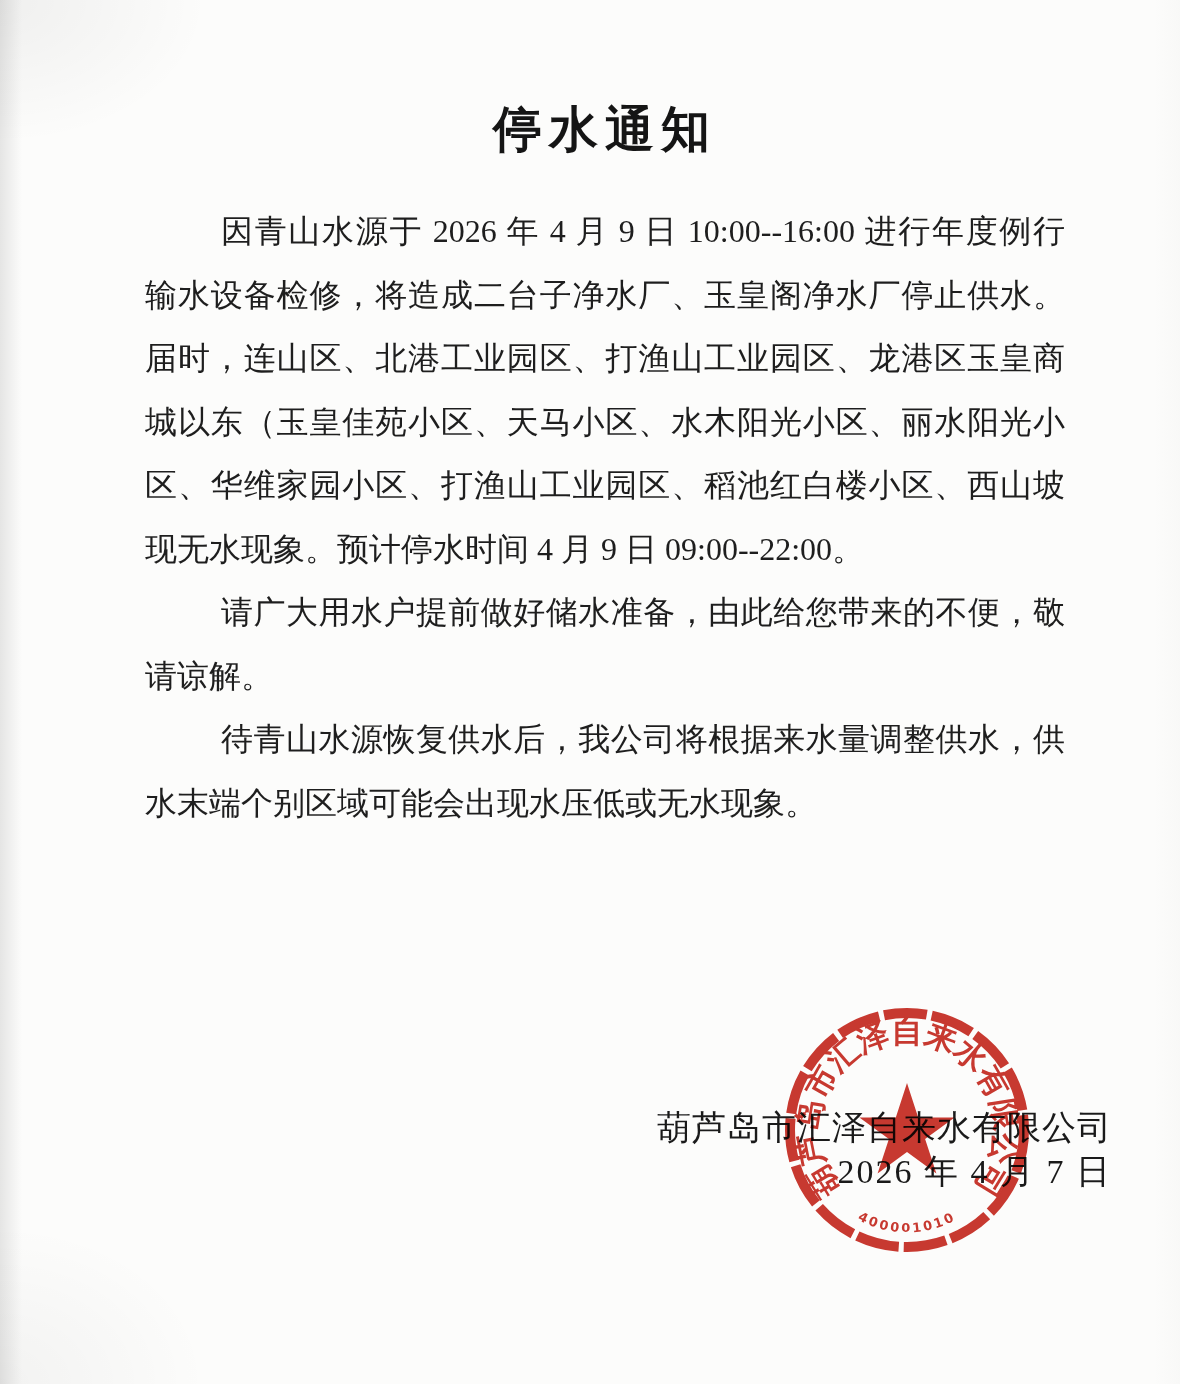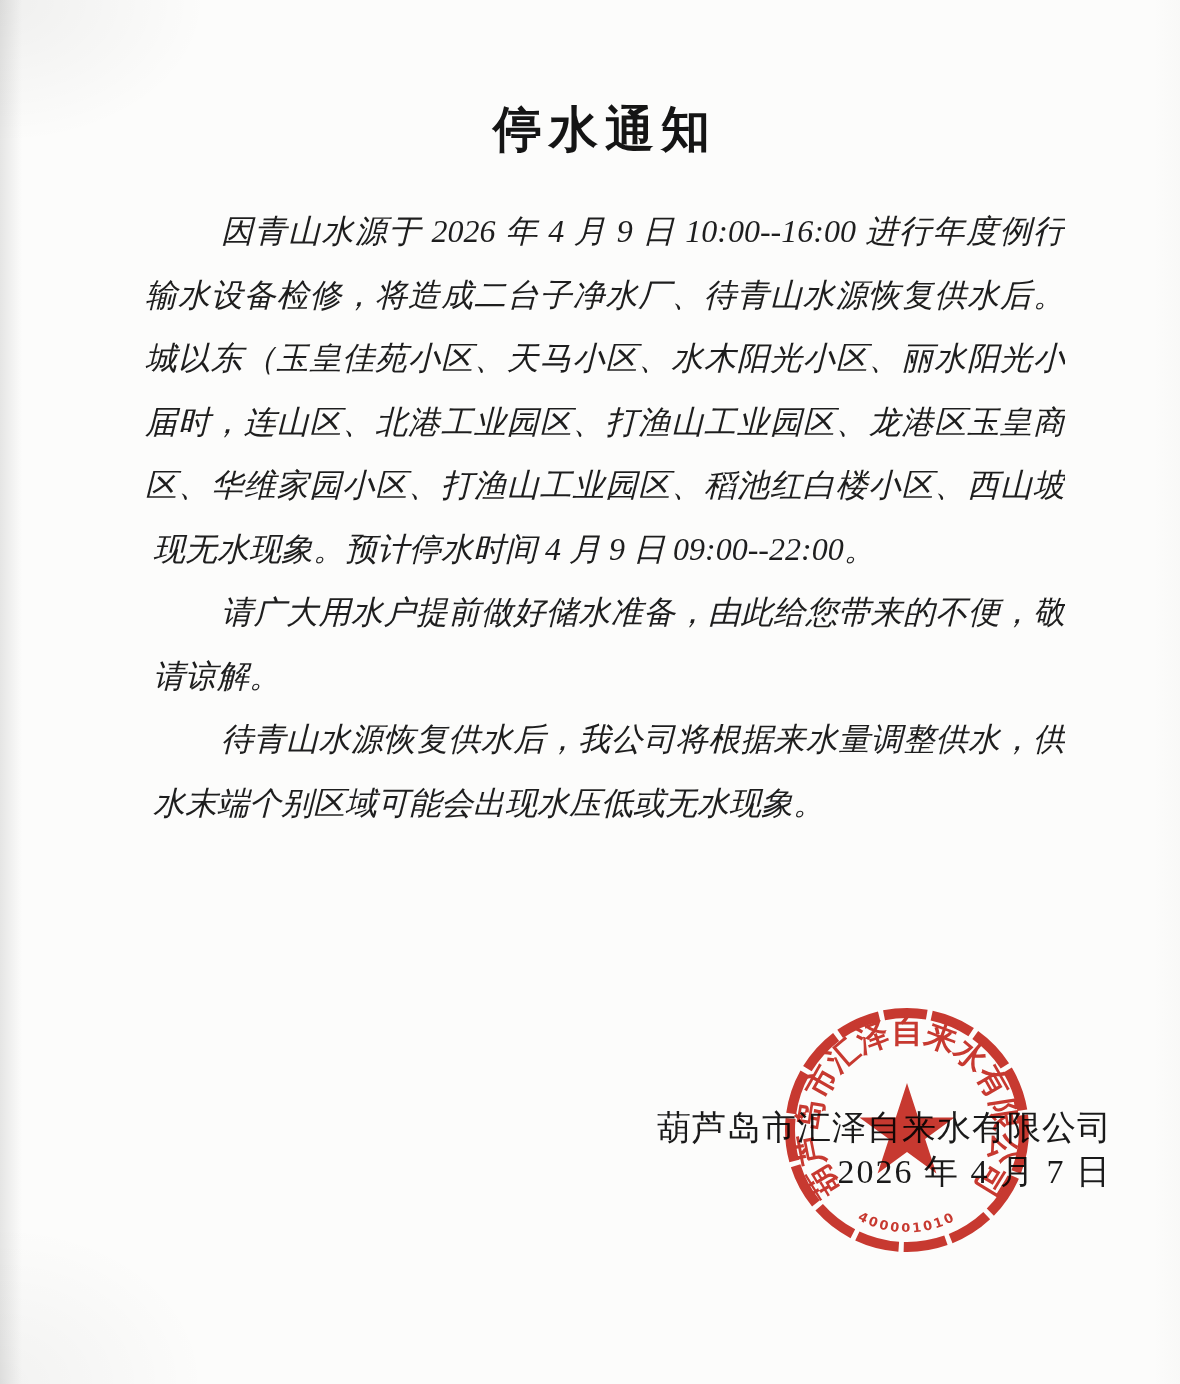--- a/index.html
+++ b/index.html
@@ -36,36 +36,35 @@
     letter-spacing: 7px;
     line-height: 64px;
     color: #151515;
   }
   .body-text {
     position: absolute;
     top: 200px;
     left: 145px;
     width: 920px;
     font-size: 32px;
-    font-style: italic;
   }
   .line {
     height: 63.5px;
     line-height: 63.5px;
     overflow: hidden;
     text-align: justify;
   }
   .line.j::after {
     content: "";
     display: inline-block;
     width: 100%;
     height: 0;
     vertical-align: top;
   }
-  .line.end { text-align: left; margin-left: 8px; }
+  .line.end { text-align: left; }
   .line.indent { text-indent: 76px; }
   .signature {
     position: absolute;
     top: 1106px;
     right: 112px;
     text-align: right;
     font-size: 34px;
     color: #1a1a1a;
   }
   .signature .company { line-height: 44px; letter-spacing: 1px; }
@@ -92,23 +91,23 @@
 </head>
 <body>
 
 <div class="paper">
 
   <div class="title">停水通知</div>
 
   <div class="body-text">
     <div>
       <div class="line j indent">因青山水源于 2026 年 4 月 9 日 10:00--16:00 进行年度例行</div>
-      <div class="line j">输水设备检修，将造成二台子净水厂、待青山水源恢复供水后。</div>
+      <div class="line j">输水设备检修，将造成二台子净水厂、玉皇阁净水厂停止供水。</div>
+      <div class="line j">届时，连山区、北港工业园区、打渔山工业园区、龙港区玉皇商</div>
       <div class="line j">城以东（玉皇佳苑小区、天马小区、水木阳光小区、丽水阳光小</div>
-      <div class="line j">届时，连山区、北港工业园区、打渔山工业园区、龙港区玉皇商</div>
       <div class="line j">区、华维家园小区、打渔山工业园区、稻池红白楼小区、西山坡</div>
       <div class="line end">现无水现象。预计停水时间 4 月 9 日 09:00--22:00。</div>
     </div>
     <div>
       <div class="line j indent">请广大用水户提前做好储水准备，由此给您带来的不便，敬</div>
       <div class="line end">请谅解。</div>
     </div>
     <div>
       <div class="line j indent">待青山水源恢复供水后，我公司将根据来水量调整供水，供</div>
       <div class="line end">水末端个别区域可能会出现水压低或无水现象。</div>

